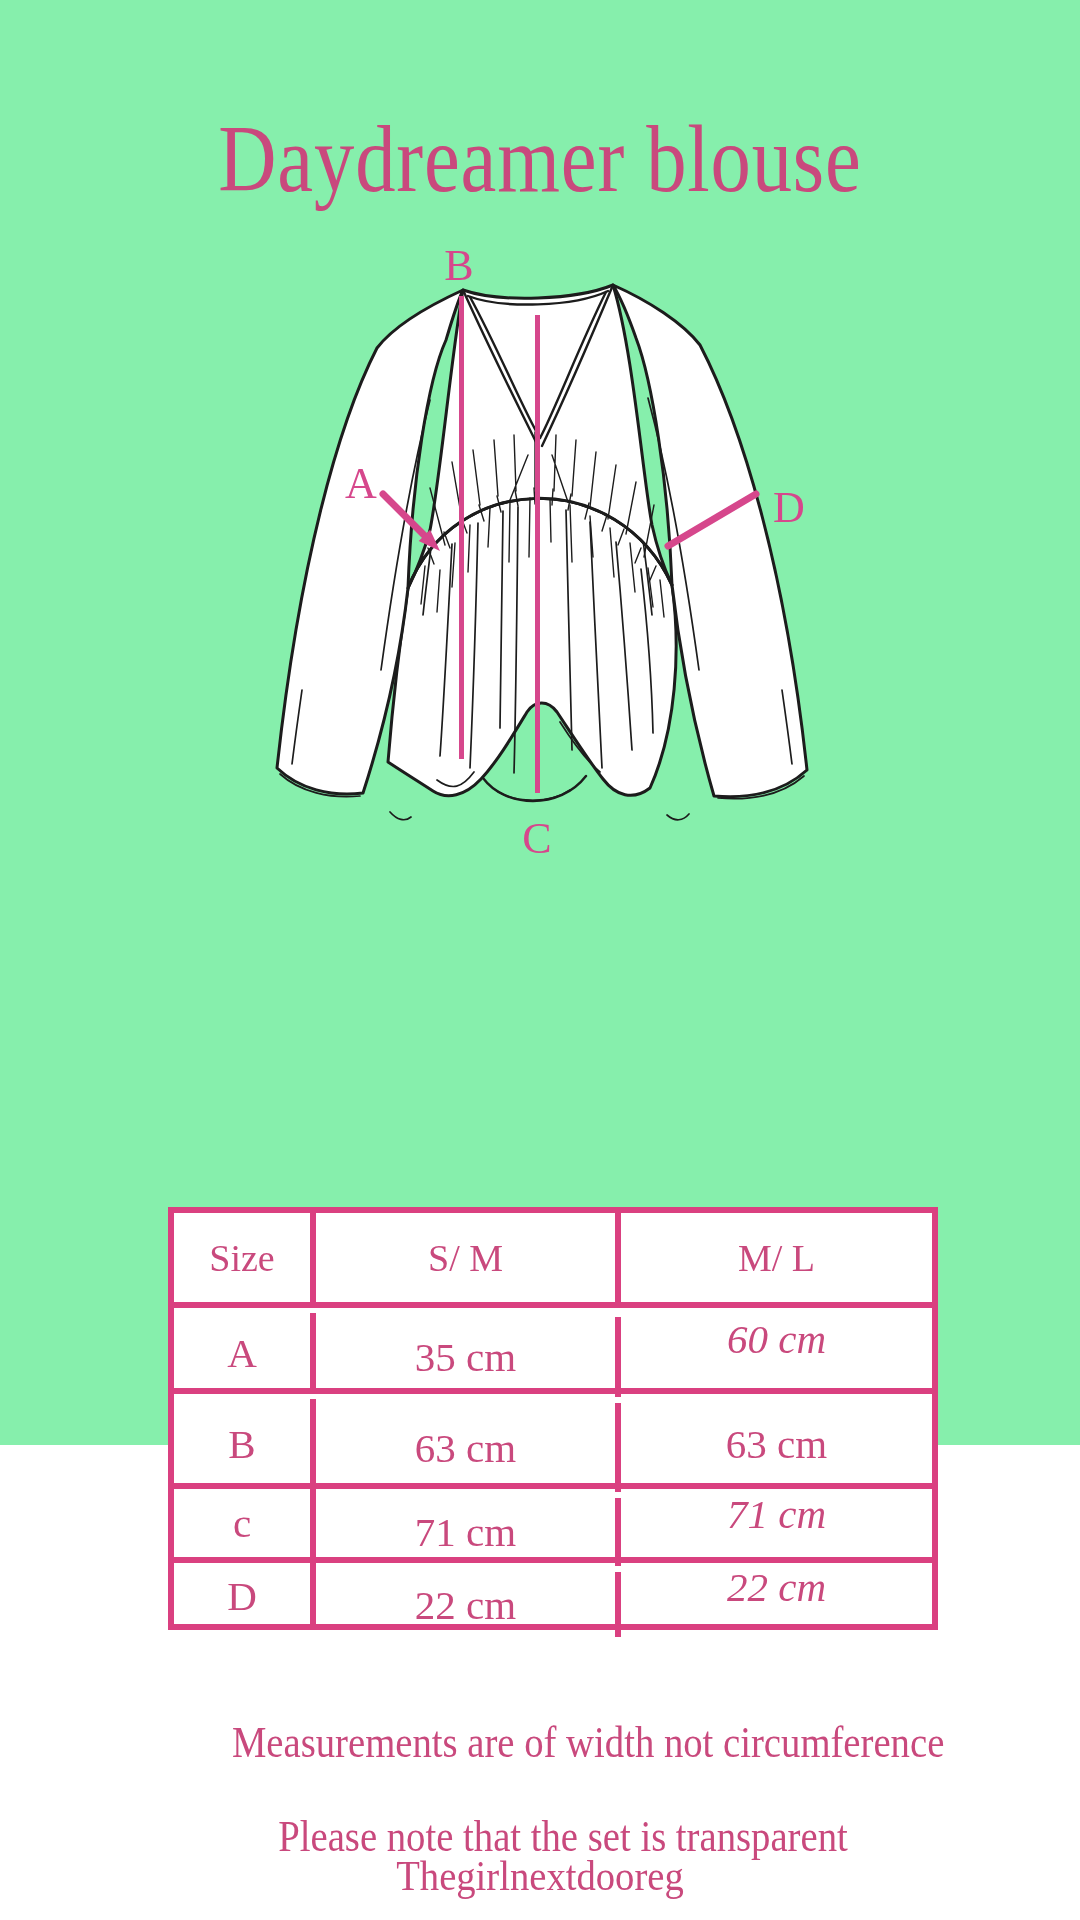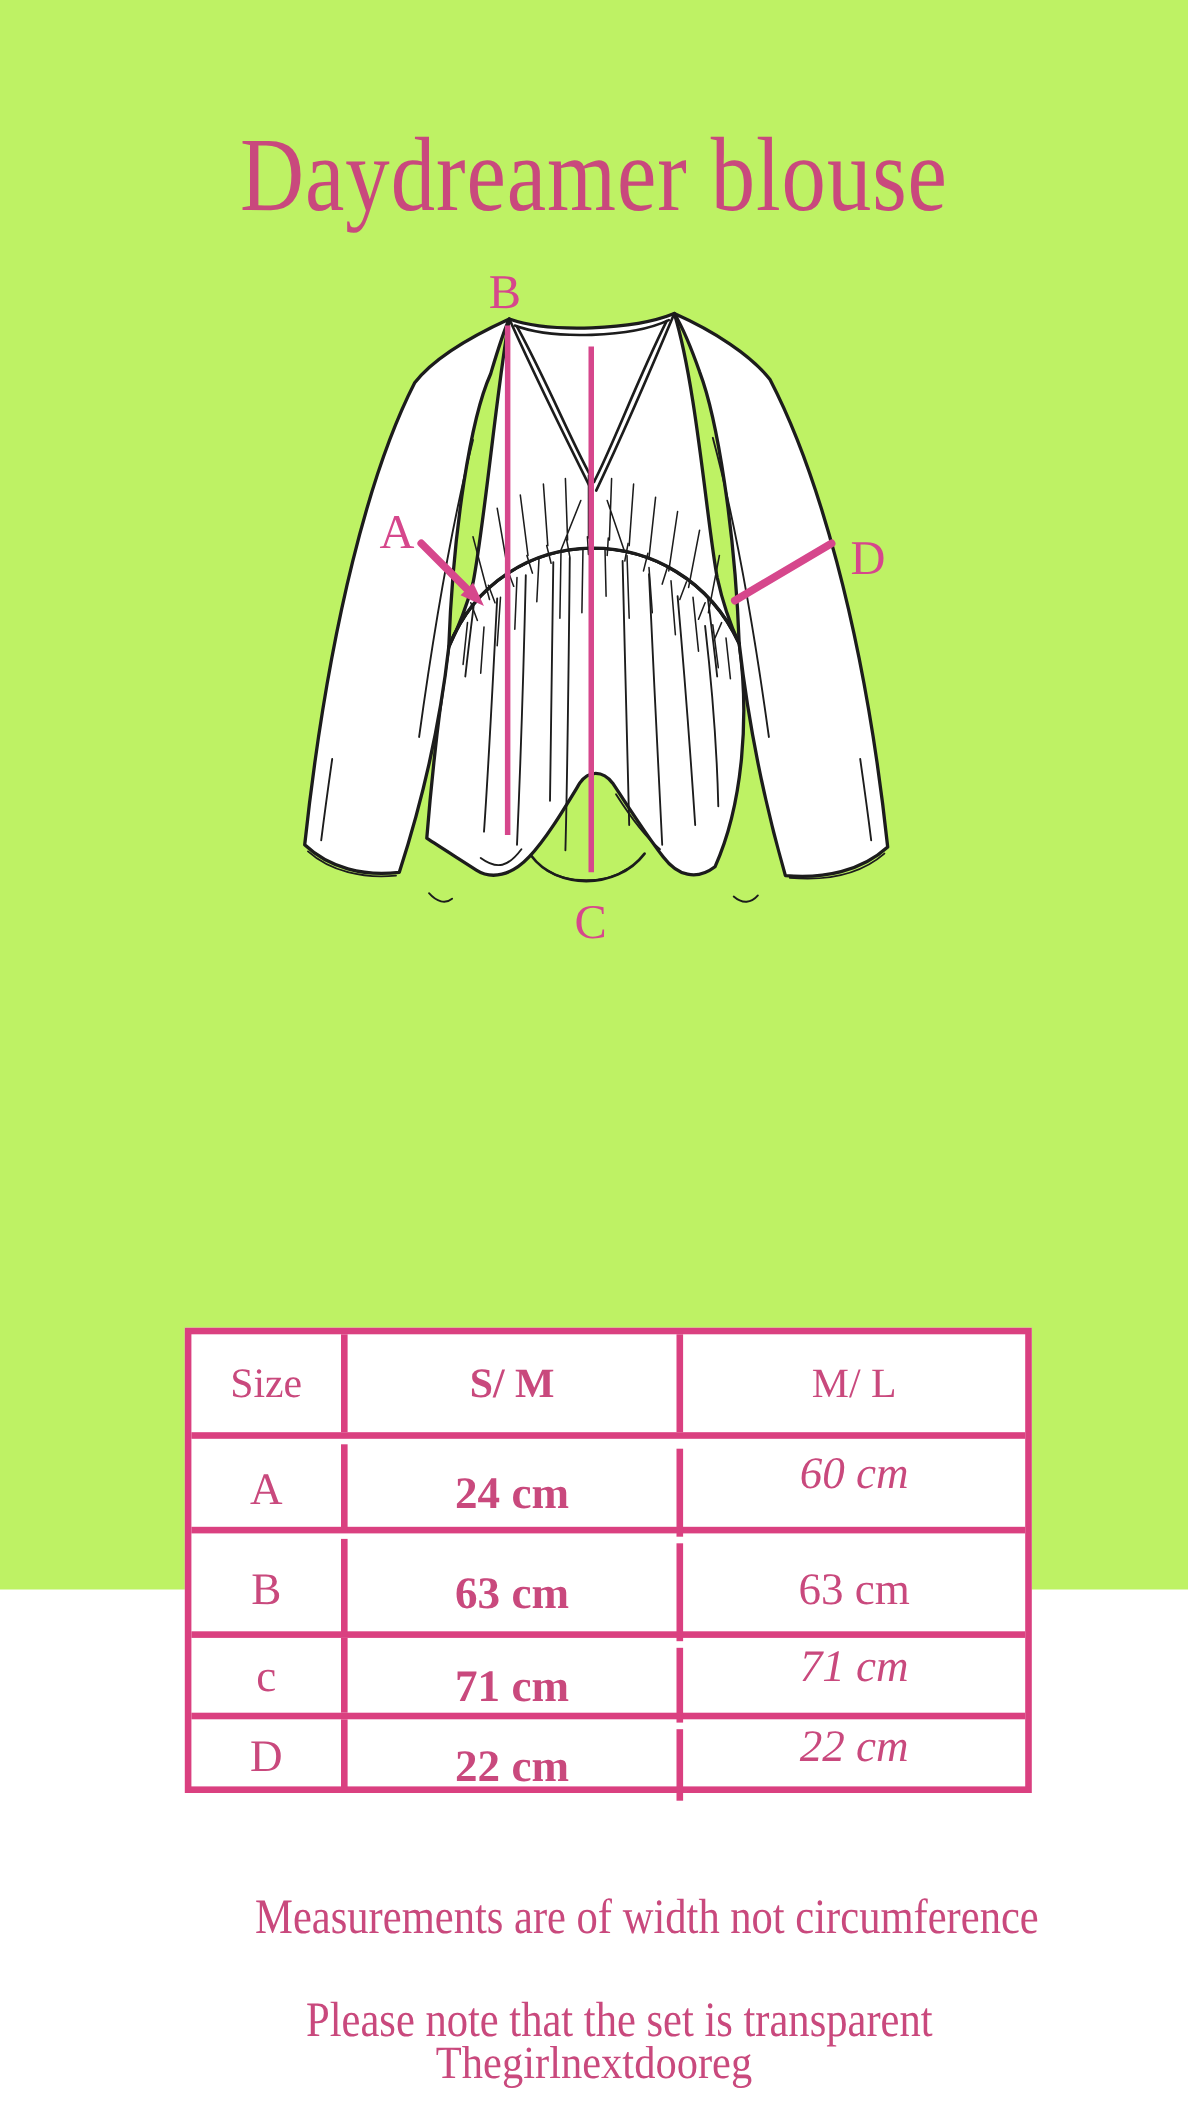--- a/index.html
+++ b/index.html
@@ -5,21 +5,21 @@
   :root{
     --accent_text:#c9497d;
     --table_border:#da4080;
     --measure_line:#d6478c;
     --sketch_line:#1c1c1c;
   }
   *{margin:0;padding:0;box-sizing:border-box;}
   html,body{background:#ffffff;}
   body{width:1080px;height:1920px;position:relative;overflow:hidden;
        font-family:"Liberation Serif", serif;color:var(--accent_text);}
-  .stage{position:absolute;inset:0;width:1080px;height:1445px;background:#bef264;}
+  .stage{position:absolute;inset:0;width:1080px;height:1445px;background:#86efac;}
 
   
   .title{
     position:absolute;top:106px;left:0;width:1080px;text-align:center;
     font-size:96px;line-height:1.1;font-weight:400;color:var(--accent_text);
     transform:scaleX(0.84);transform-origin:540px 0;
     letter-spacing:1px;white-space:nowrap;
   }
 
   
@@ -42,21 +42,21 @@
   .t-row{display:flex;flex:0 0 auto;}
   .t-row + .t-row{border-top:6px solid var(--table_border);}
   .r-head{height:89px;}
   .r-a{height:86px;}
   .r-b{height:95px;}
   .r-c{height:74px;}
   .r-d{height:71px;}
   .t-cell{display:flex;align-items:center;justify-content:center;
           font-size:41px;color:var(--accent_text);}
   .c-size{flex:0 0 142px;border-right:6px solid var(--table_border);}
-  .c-sm{flex:0 0 305px;border-right:6px solid var(--table_border);font-weight:bold;}
+  .c-sm{flex:0 0 305px;border-right:6px solid var(--table_border);}
   .c-ml{flex:1 1 auto;}
   .r-head .t-cell{font-size:38px;}
   .nudge-dn{transform:translateY(9px);}
   .nudge-dn-sm{transform:translateY(5px);}
   .nudge-up{transform:translateY(-9px);font-style:italic;}
 
   
   .notes{position:absolute;left:178px;top:1720px;width:770px;text-align:center;}
   .note-line{font-size:45px;line-height:1.0;color:var(--accent_text);
              transform:scaleX(0.86);transform-origin:center top;white-space:nowrap;}
@@ -179,21 +179,21 @@
   </svg>
 
   <div class="size-table">
     <div class="t-row r-head">
       <div class="t-cell c-size">Size</div>
       <div class="t-cell c-sm">S/ M</div>
       <div class="t-cell c-ml">M/ L</div>
     </div>
     <div class="t-row r-a">
       <div class="t-cell c-size nudge-dn-sm">A</div>
-      <div class="t-cell c-sm nudge-dn">24 cm</div>
+      <div class="t-cell c-sm nudge-dn">35 cm</div>
       <div class="t-cell c-ml nudge-up">60 cm</div>
     </div>
     <div class="t-row r-b">
       <div class="t-cell c-size nudge-dn-sm">B</div>
       <div class="t-cell c-sm nudge-dn">63 cm</div>
       <div class="t-cell c-ml nudge-dn-sm">63 cm</div>
     </div>
     <div class="t-row r-c">
       <div class="t-cell c-size">c</div>
       <div class="t-cell c-sm nudge-dn">71 cm</div>

